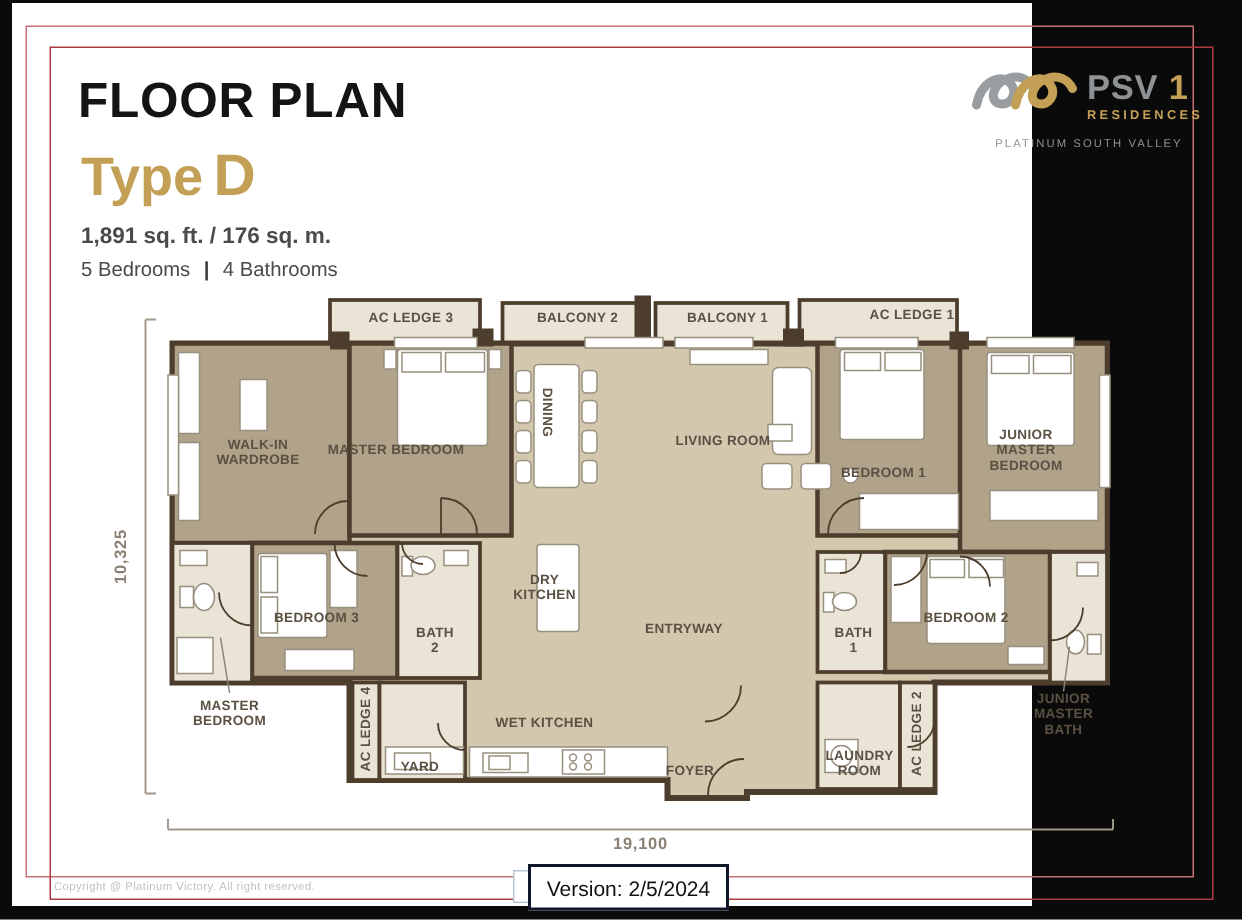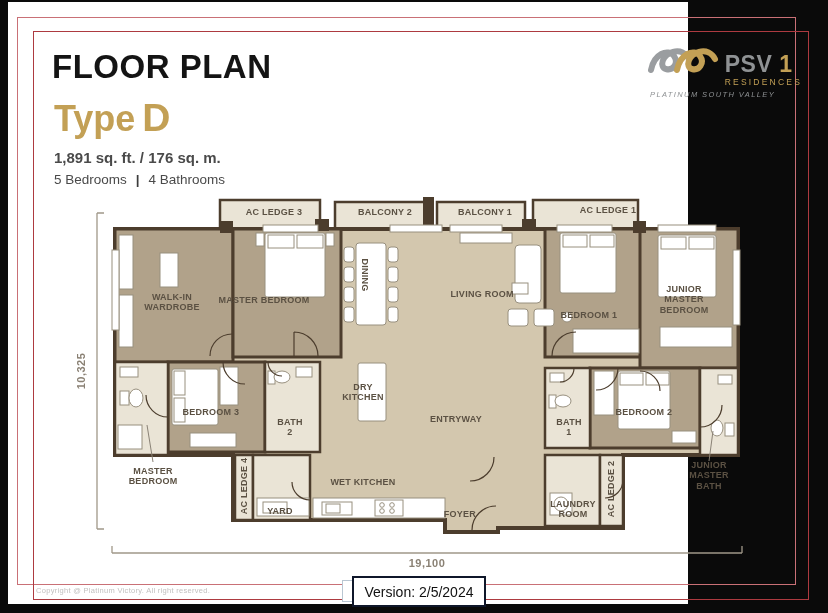--- a/index.html
+++ b/index.html
@@ -25,26 +25,26 @@
     color:#c3a055;
   }
   #type-word{font-size:36px;font-weight:700;}
   #type-letter{font-size:39px;font-weight:800;}
   #area-line{position:absolute;left:46px;top:147px;font-size:15px;font-weight:700;color:#4a4a4a;}
   #bedbath-line{position:absolute;left:46px;top:170px;font-size:13.5px;color:#4a4a4a;display:flex;gap:9px;align-items:center;}
   #bedbath-line .sep{font-weight:700;color:#3c3c3c;}
 
   
   #psv-logo{position:absolute;left:642px;top:38px;width:152px;}
-  #psv-row{display:flex;align-items:flex-end;justify-content:flex-end;gap:3px;}
+  #psv-row{display:flex;align-items:center;justify-content:flex-end;gap:3px;}
   #psv-text{display:flex;flex-direction:column;align-items:flex-start;line-height:1;}
   #psv-name{font-size:23px;font-weight:800;letter-spacing:.5px;color:#8f9294;}
   #psv-name .one{color:#c3a055;}
-  #psv-res{font-size:8.5px;font-weight:400;letter-spacing:2.2px;color:#c3a055;margin-top:2px;}
-  #psv-tagline{margin-top:4px;text-align:left;font-size:7.5px;letter-spacing:1.4px;color:#8f9294;font-style:italic;}
+  #psv-res{font-size:8.5px;font-weight:700;letter-spacing:2.2px;color:#c3a055;margin-top:2px;}
+  #psv-tagline{margin-top:4px;text-align:center;font-size:7.5px;letter-spacing:1.4px;color:#8f9294;}
 
   
   #plan-wrap{position:absolute;left:52px;top:193px;width:700px;height:385px;}
   #plan-wrap svg{position:absolute;left:0;top:0;}
   .rl{
     position:absolute;transform:translate(-50%,-50%);
     font-size:9px;font-weight:700;line-height:1.15;letter-spacing:.25px;
     color:#5b5143;text-align:center;white-space:pre-line;
   }
   .rl.v{transform:translate(-50%,-50%) rotate(-90deg);white-space:nowrap;}

